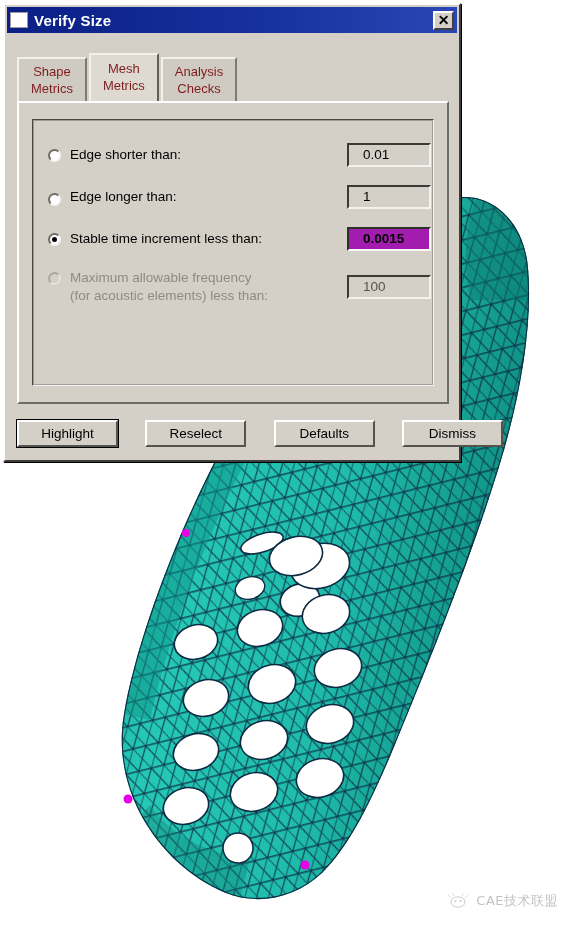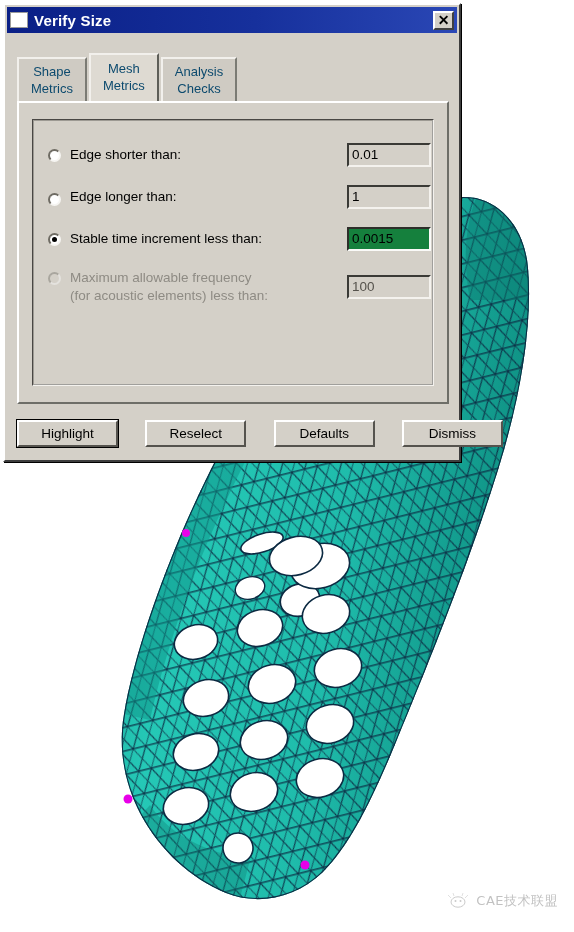--- a/index.html
+++ b/index.html
@@ -93,21 +93,21 @@
     height: 44px;
     padding: 4px 12px 2px 12px;
     box-sizing: border-box;
     background: #cfcbc3;
     border-top: 2px solid #f2f0ec;
     border-left: 2px solid #f2f0ec;
     border-right: 2px solid #ururu;
     border-right: 2px solid #7b7b74;
     text-align: center;
     font-size: 13px;
-    color: #0c4a6e;
+    color: #7f1d1d;
     line-height: 17px;
     cursor: pointer;
     position: relative;
     margin-right: 2px;
   }
   .tab.active {
     background: #dedad2;
     height: 48px;
     border-right-color: #5e5e58;
     z-index: 3;
@@ -206,28 +206,29 @@
     position: absolute;
     width: 84px;
     height: 24px;
     background: #d4d0c8;
     border: 2px solid;
     border-color: #3a3a36 #f4f2ee #f4f2ee #3a3a36;
     box-sizing: border-box;
     font-size: 13.5px;
     color: #000000;
     line-height: 20px;
-    padding-left: 3px;
+    padding-left: 14px;
     cursor: text;
     white-space: nowrap;
     overflow: hidden;
   }
   .field.active {
-    background: #15803d;
+    background: #a21caf;
     border-color: #2e2e2a #fafaf8 #fafaf8 #2e2e2a;
+    font-weight: bold;
   }
   .field.disabled { color: #55524c; }
   .f1 { left: 313px; top: 22px; }
   .f2 { left: 313px; top: 64px; }
   .f3 { left: 313px; top: 106px; }
   .f4 { left: 313px; top: 154px; }
 
   
   .buttonbar {
     position: absolute;

